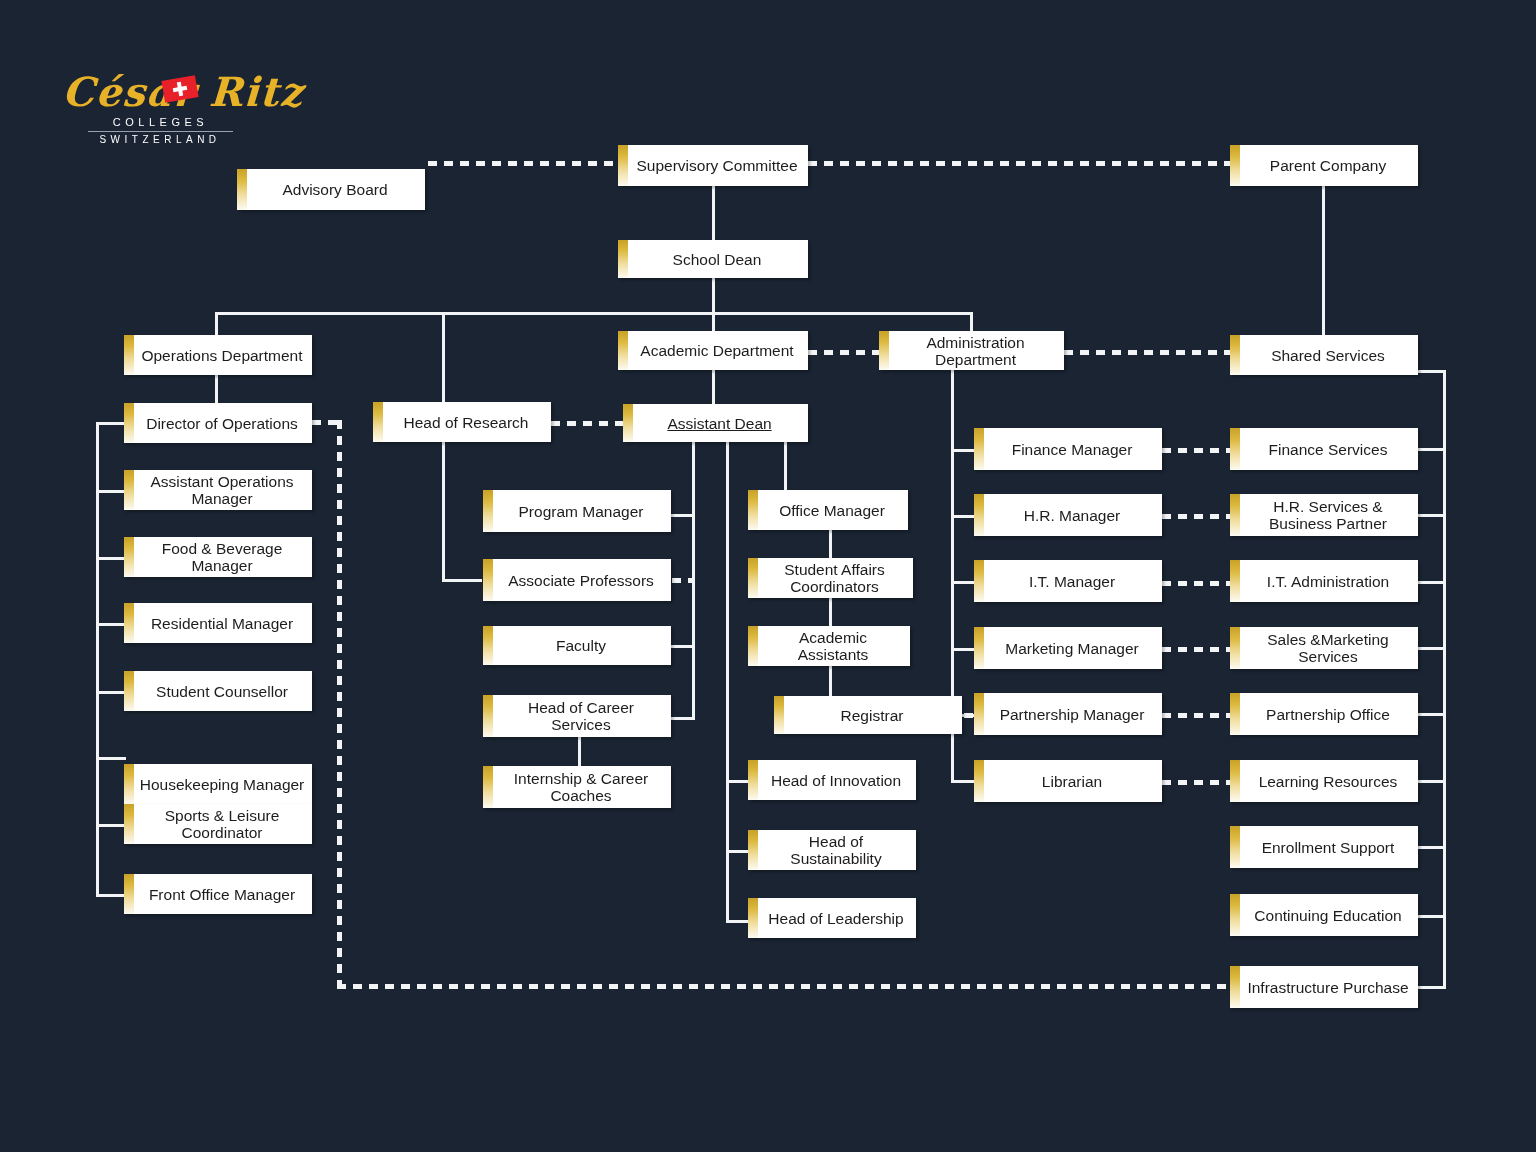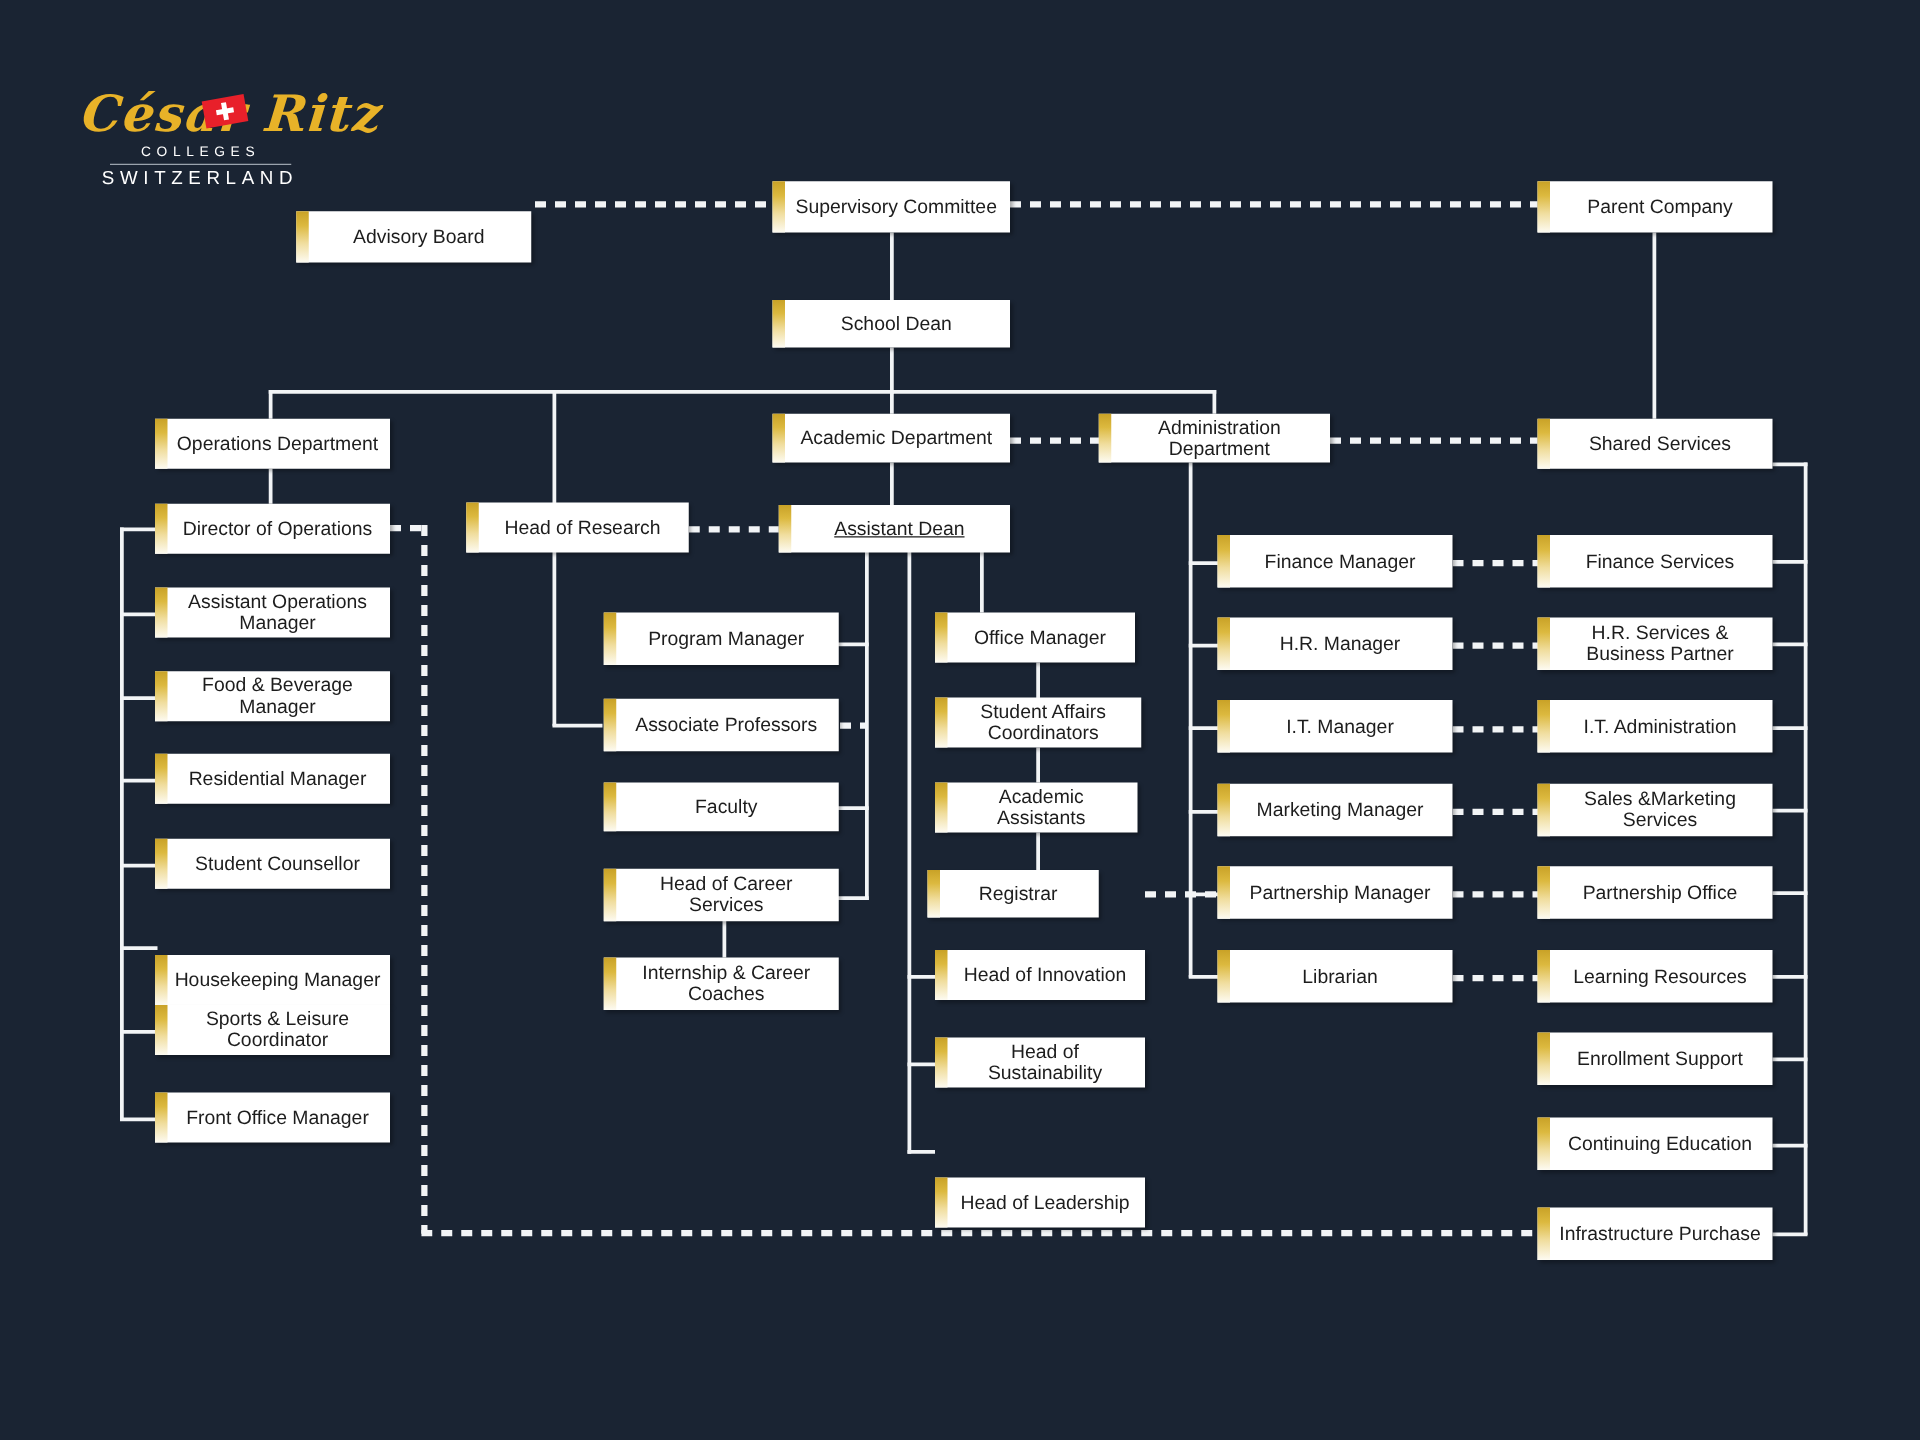--- a/index.html
+++ b/index.html
@@ -31,21 +31,21 @@
   .logo-flag:after{
     content:"";position:absolute;left:10px;top:9px;width:14px;height:4px;background:#fff;
   }
   .logo-sub1{
     position:absolute;left:30px;top:50px;width:145px;text-align:center;
     color:#ffffff;font-size:11px;letter-spacing:4.5px;font-weight:400;
     padding-bottom:3px;border-bottom:1px solid #9aa3ad;
   }
   .logo-sub2{
     position:absolute;left:22px;top:68px;width:160px;text-align:center;
-    color:#ffffff;font-size:15px;letter-spacing:4.5px;font-weight:400;
+    color:#ffffff;font-size:10px;letter-spacing:4.5px;font-weight:400;
   }
 
   
   .node{
     position:absolute;
     background:#ffffff;
     box-sizing:border-box;
     display:flex;align-items:center;justify-content:center;
     text-align:center;
     color:#1d1d1d;
@@ -250,30 +250,30 @@
 
   <div class="node" style="left:748px;top:490px;width:160px;height:40px;">
       <span>Office Manager</span>
     </div>
   <div class="node" style="left:748px;top:558px;width:165px;height:40px;">
       <span>Student Affairs Coordinators</span>
     </div>
   <div class="node" style="left:748px;top:626px;width:162px;height:40px;">
       <span>Academic Assistants</span>
     </div>
-  <div class="node" style="left:742px;top:696px;width:137px;height:38px;">
+  <div class="node" style="left:774px;top:696px;width:188px;height:38px;">
       <span>Registrar</span>
     </div>
   <div class="node" style="left:748px;top:760px;width:168px;height:40px;">
       <span>Head of Innovation</span>
     </div>
   <div class="node" style="left:748px;top:830px;width:168px;height:40px;">
       <span>Head of Sustainability</span>
     </div>
-  <div class="node" style="left:748px;top:942px;width:168px;height:40px;">
+  <div class="node" style="left:748px;top:898px;width:168px;height:40px;">
       <span>Head of Leadership</span>
     </div>
 
   <div class="node" style="left:974px;top:428px;width:188px;height:42px;">
       <span>Finance Manager</span>
     </div>
   <div class="node" style="left:974px;top:494px;width:188px;height:42px;align-items:center;">
       <span>H.R. Manager</span>
     </div>
   <div class="node" style="left:974px;top:560px;width:188px;height:42px;">

